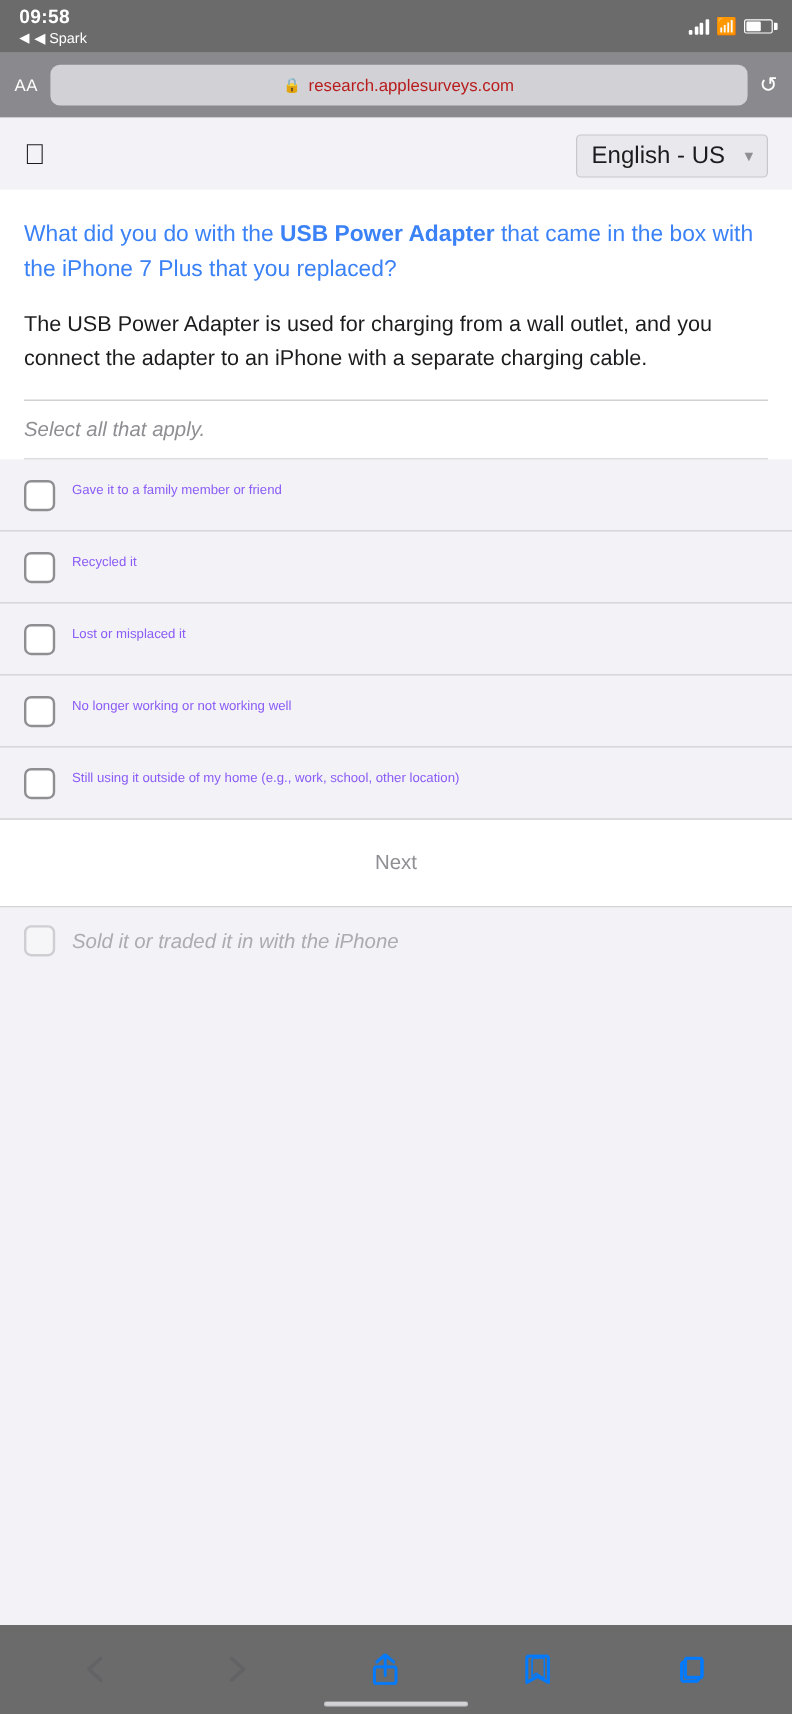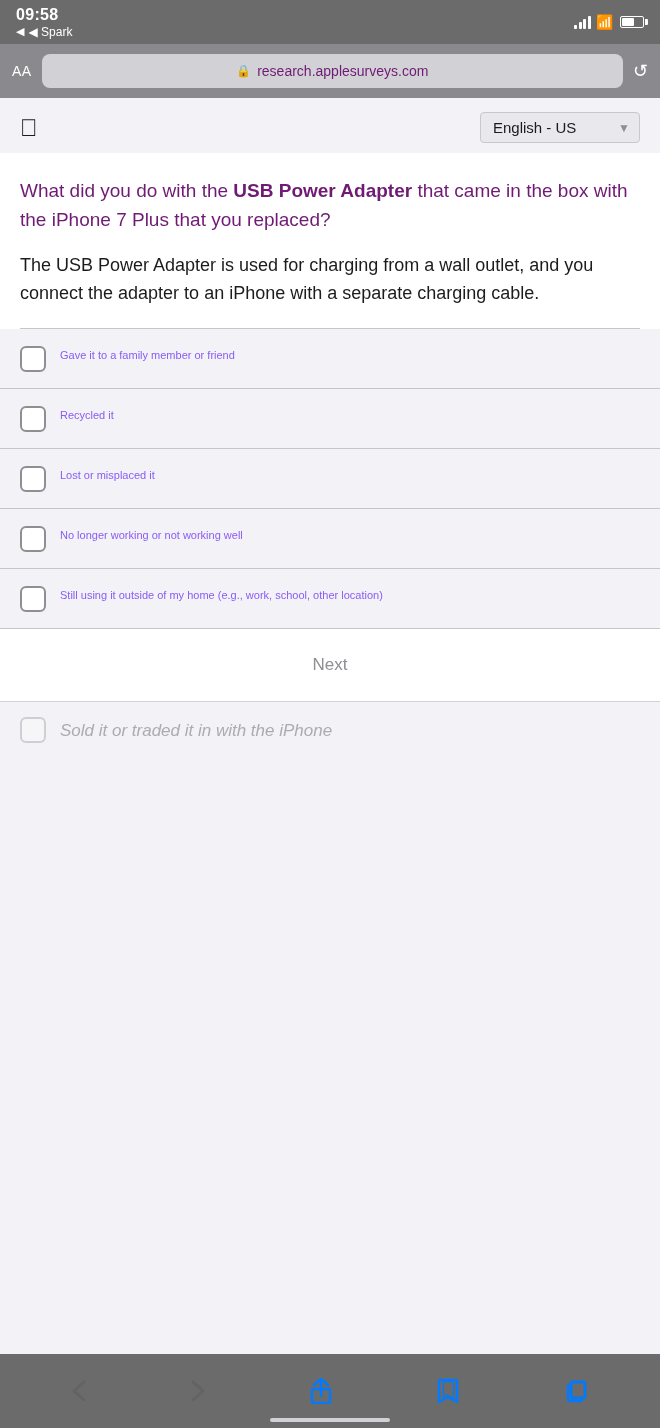--- a/index.html
+++ b/index.html
@@ -111,21 +111,21 @@
       justify-content: center;
       gap: 6px;
       padding: 0 10px;
     }
     .lock-icon {
       font-size: 12px;
       color: #3a3a3c;
     }
     .url-text {
       font-size: 14px;
-      color: #701a75;
+      color: #b91c1c;
     }
     .reload-icon {
       color: white;
       font-size: 18px;
     }
 
     
     .apple-header {
       background: #f2f2f7;
       padding: 14px 20px 10px 20px;
@@ -141,21 +141,21 @@
     .lang-select-wrapper {
       position: relative;
       display: inline-block;
     }
     .lang-select {
       appearance: none;
       background: #e8e8ed;
       border: 1px solid #c7c7cc;
       border-radius: 4px;
       padding: 6px 30px 6px 12px;
-      font-size: 15px;
+      font-size: 20px;
       color: #1c1c1e;
       cursor: pointer;
       min-width: 160px;
       margin-left: 46px;
     }
     .lang-chevron {
       position: absolute;
       right: 10px;
       top: 50%;
       transform: translateY(-50%);
@@ -166,21 +166,21 @@
 
     
     .content-area {
       background: white;
       padding: 24px 20px 0 20px;
     }
 
     .question-text {
       font-size: 19px;
       line-height: 1.5;
-      color: #701a75;
+      color: #3b82f6;
       margin-bottom: 18px;
     }
     .question-text .bold {
       font-weight: 700;
     }
 
     .description-text {
       font-size: 18px;
       line-height: 1.55;
       color: #1c1c1e;
@@ -357,20 +357,21 @@
       </select>
       <span class="lang-chevron">▼</span>
     </div>
   </div>
 
   <div class="content-area">
     <p class="question-text">
       <span>What did you do with the </span><span class="bold">USB Power Adapter</span><span> that came in the box with the iPhone 7 Plus that you replaced?</span>
     </p>
     <p class="description-text">The USB Power Adapter is used for charging from a wall outlet, and you connect the adapter to an iPhone with a separate charging cable.</p>
+    <p class="select-label">Select all that apply.</p>
   </div>
 
   <div class="options-list">
 
     <div class="option-item">
       <div class="checkbox"></div>
       <span class="option-label">Gave it to a family member or friend</span>
     </div>
 
     <div class="option-item">

